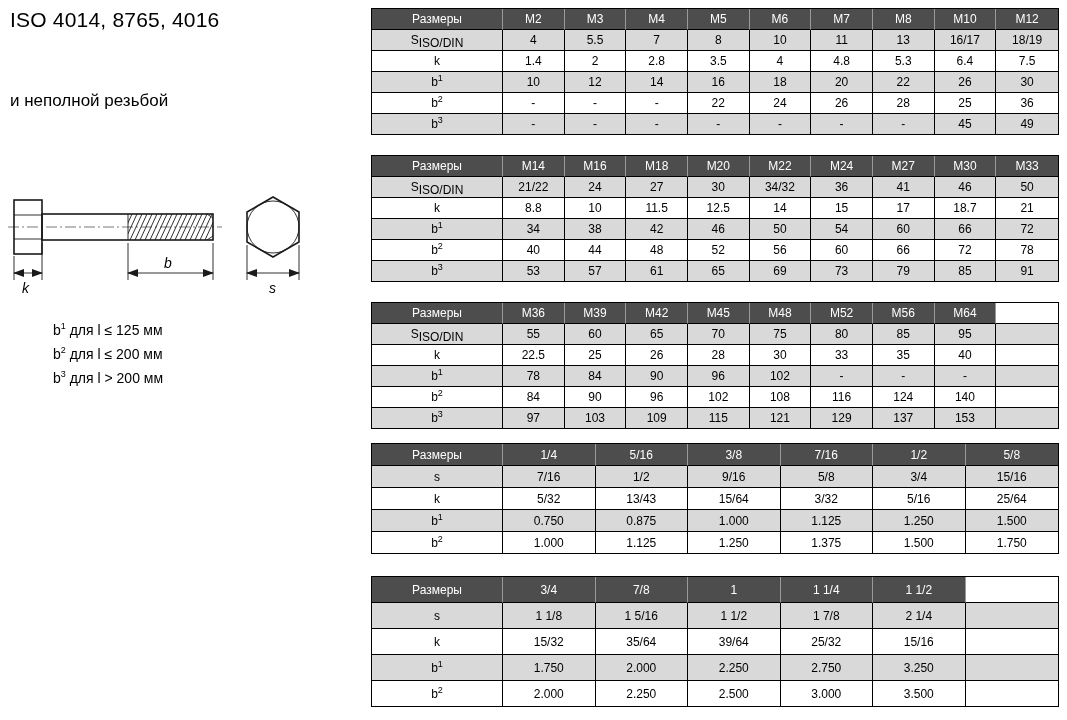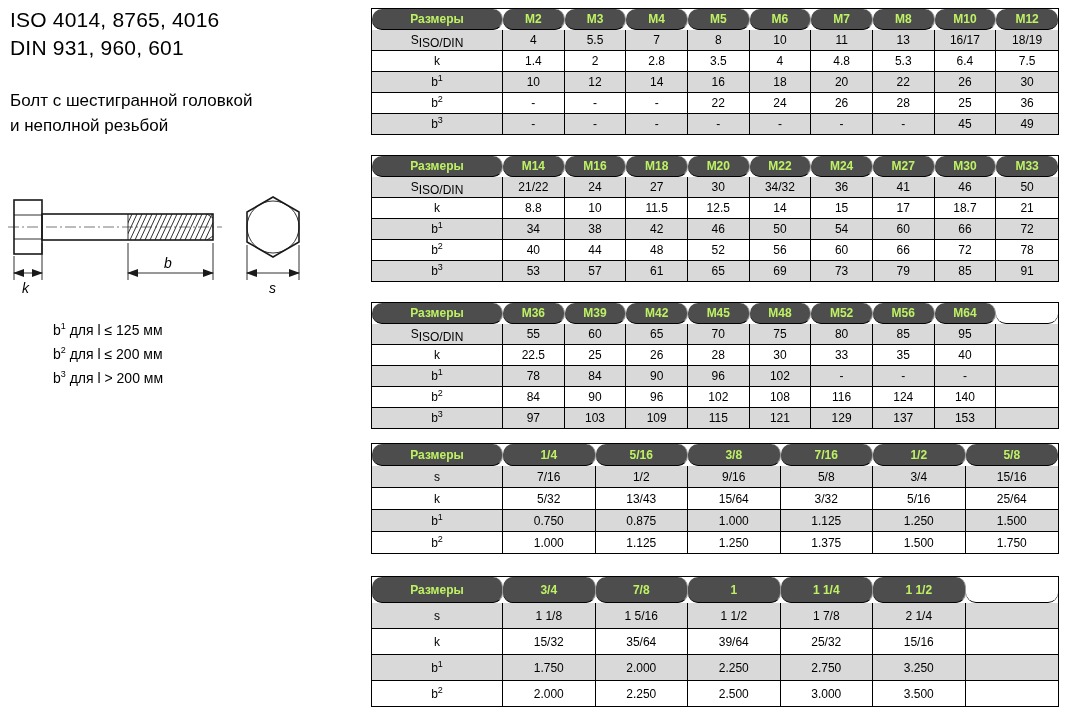--- a/index.html
+++ b/index.html
@@ -30,41 +30,38 @@
     border-collapse:separate;border-spacing:0;table-layout:fixed;
     border:1px solid #000;font-size:12px;
   }
   .tbl td{
     border-right:1px solid #000;border-bottom:1px solid #000;
     text-align:center;vertical-align:middle;padding:0;overflow:hidden;
   }
   .tbl td:last-child{border-right:0;margin-left:41px;}
   .tbl tr:last-child td{border-bottom:0;}
   .tbl tr.hdr td{
-    background:var(--header-bg,#4d4d4d);color:#bef264;font-weight:bold;
+    background:var(--header-bg,#4d4d4d);color:#ffffff;font-weight:normal;
     border-right-color:#9a9a9a;
-    border-radius:10px;
   }
   .tbl tr.hdr td.empty{background:#fff;}
   .tbl tr.rg td{background:var(--row-alt,#d9d9d9);}
   .tbl tr.rw td{background:#fff;}
   .h20 td{height:20px;}
   .h21 td{height:21px;}
   .h25 td{height:25px;}
 </style>
 </head>
 <body>
 
 <div class="title">
   <div>ISO 4014, 8765, 4016</div>
-  <div>DIN 931, 960, 601</div>
 </div>
 
 <div class="subtitle">
-  <div>Болт с шестигранной головкой</div>
   <div>и неполной резьбой</div>
 </div>
 
 <svg class="drawing" width="340" height="128" viewBox="0 0 340 128">
   <defs>
     <clipPath id="threadClip">
         <rect x="120" y="26" width="85" height="26"></rect>
       </clipPath>
     <marker id="arr" markerWidth="11" markerHeight="8" refX="10" refY="4" orient="auto-start-reverse" markerUnits="userSpaceOnUse">
       <path d="M0 0 L11 4 L0 8 z" fill="#1a1a1a"></path>

